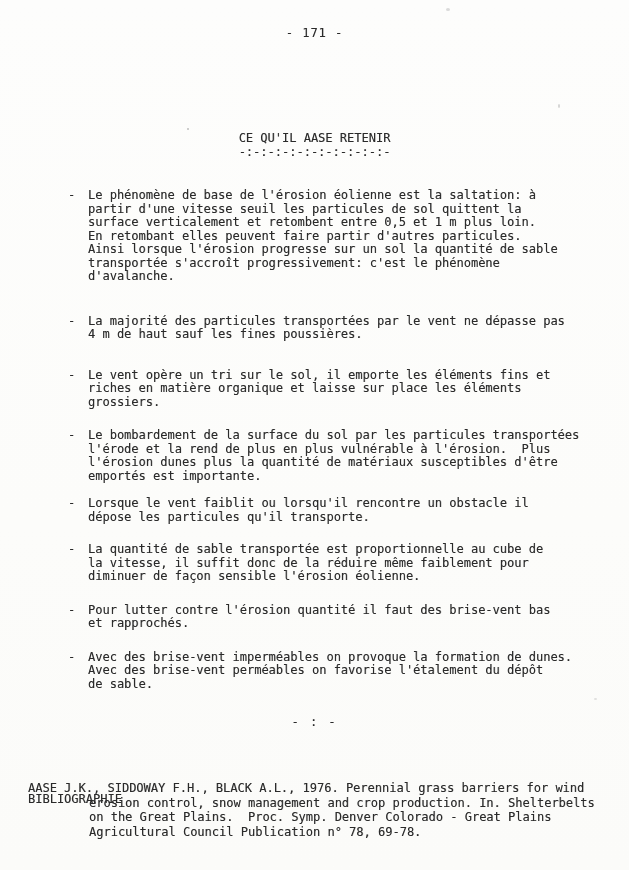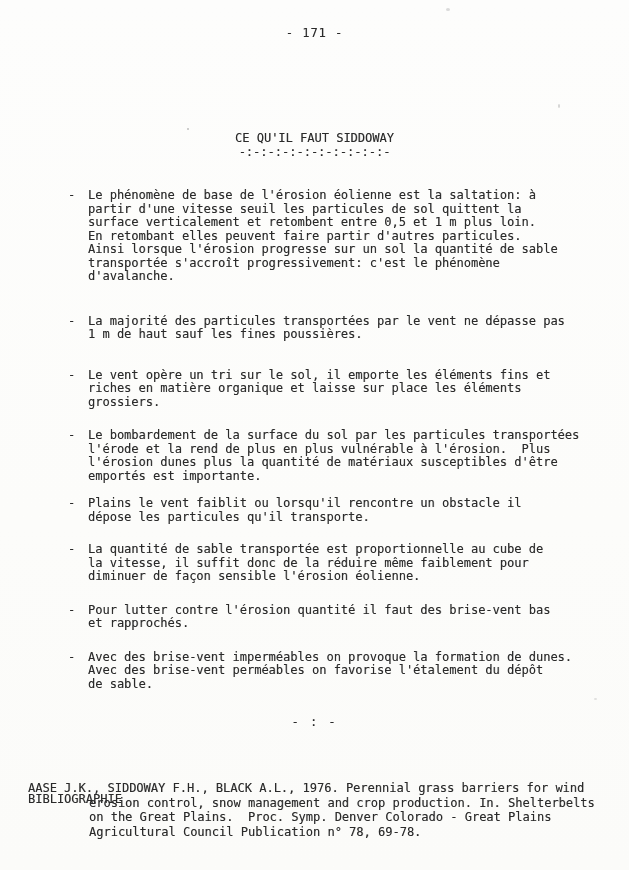--- a/index.html
+++ b/index.html
@@ -71,56 +71,56 @@
   .speck.s4 { left:594px; top:698px; width:3px; height:2px; opacity:.25; }
 </style>
 </head>
 <body>
 
 <div class="page">
 
   <div class="page-number typed">- 171 -</div>
 
   <div class="title-block">
-    <div class="typed">CE QU'IL FAUT SIDDOWAY</div>
+    <div class="typed">CE QU'IL AASE RETENIR</div>
     <div class="typed">-:-:-:-:-:-:-:-:-:-:-</div>
   </div>
 
   <div class="bullet-list">
     <div class="bullet">
       <span class="marker">-</span>
       <div class="typed">Le phénomène de base de l'érosion éolienne est la saltation: à
 partir d'une vitesse seuil les particules de sol quittent la
 surface verticalement et retombent entre 0,5 et 1 m plus loin.
 En retombant elles peuvent faire partir d'autres particules.
 Ainsi lorsque l'érosion progresse sur un sol la quantité de sable
 transportée s'accroît progressivement: c'est le phénomène
 d'avalanche.</div>
     </div>
     <div class="bullet">
       <span class="marker">-</span>
       <div class="typed">La majorité des particules transportées par le vent ne dépasse pas
-1 m de haut sauf les fines poussières.</div>
+4 m de haut sauf les fines poussières.</div>
     </div>
     <div class="bullet">
       <span class="marker">-</span>
       <div class="typed">Le vent opère un tri sur le sol, il emporte les éléments fins et
 riches en matière organique et laisse sur place les éléments
 grossiers.</div>
     </div>
     <div class="bullet">
       <span class="marker">-</span>
       <div class="typed">Le bombardement de la surface du sol par les particules transportées
 l'érode et la rend de plus en plus vulnérable à l'érosion.  Plus
 l'érosion dunes plus la quantité de matériaux susceptibles d'être
 emportés est importante.</div>
     </div>
     <div class="bullet">
       <span class="marker">-</span>
-      <div class="typed">Plains le vent faiblit ou lorsqu'il rencontre un obstacle il
+      <div class="typed">Lorsque le vent faiblit ou lorsqu'il rencontre un obstacle il
 dépose les particules qu'il transporte.</div>
     </div>
     <div class="bullet">
       <span class="marker">-</span>
       <div class="typed">La quantité de sable transportée est proportionnelle au cube de
 la vitesse, il suffit donc de la réduire même faiblement pour
 diminuer de façon sensible l'érosion éolienne.</div>
     </div>
     <div class="bullet">
       <span class="marker">-</span>

